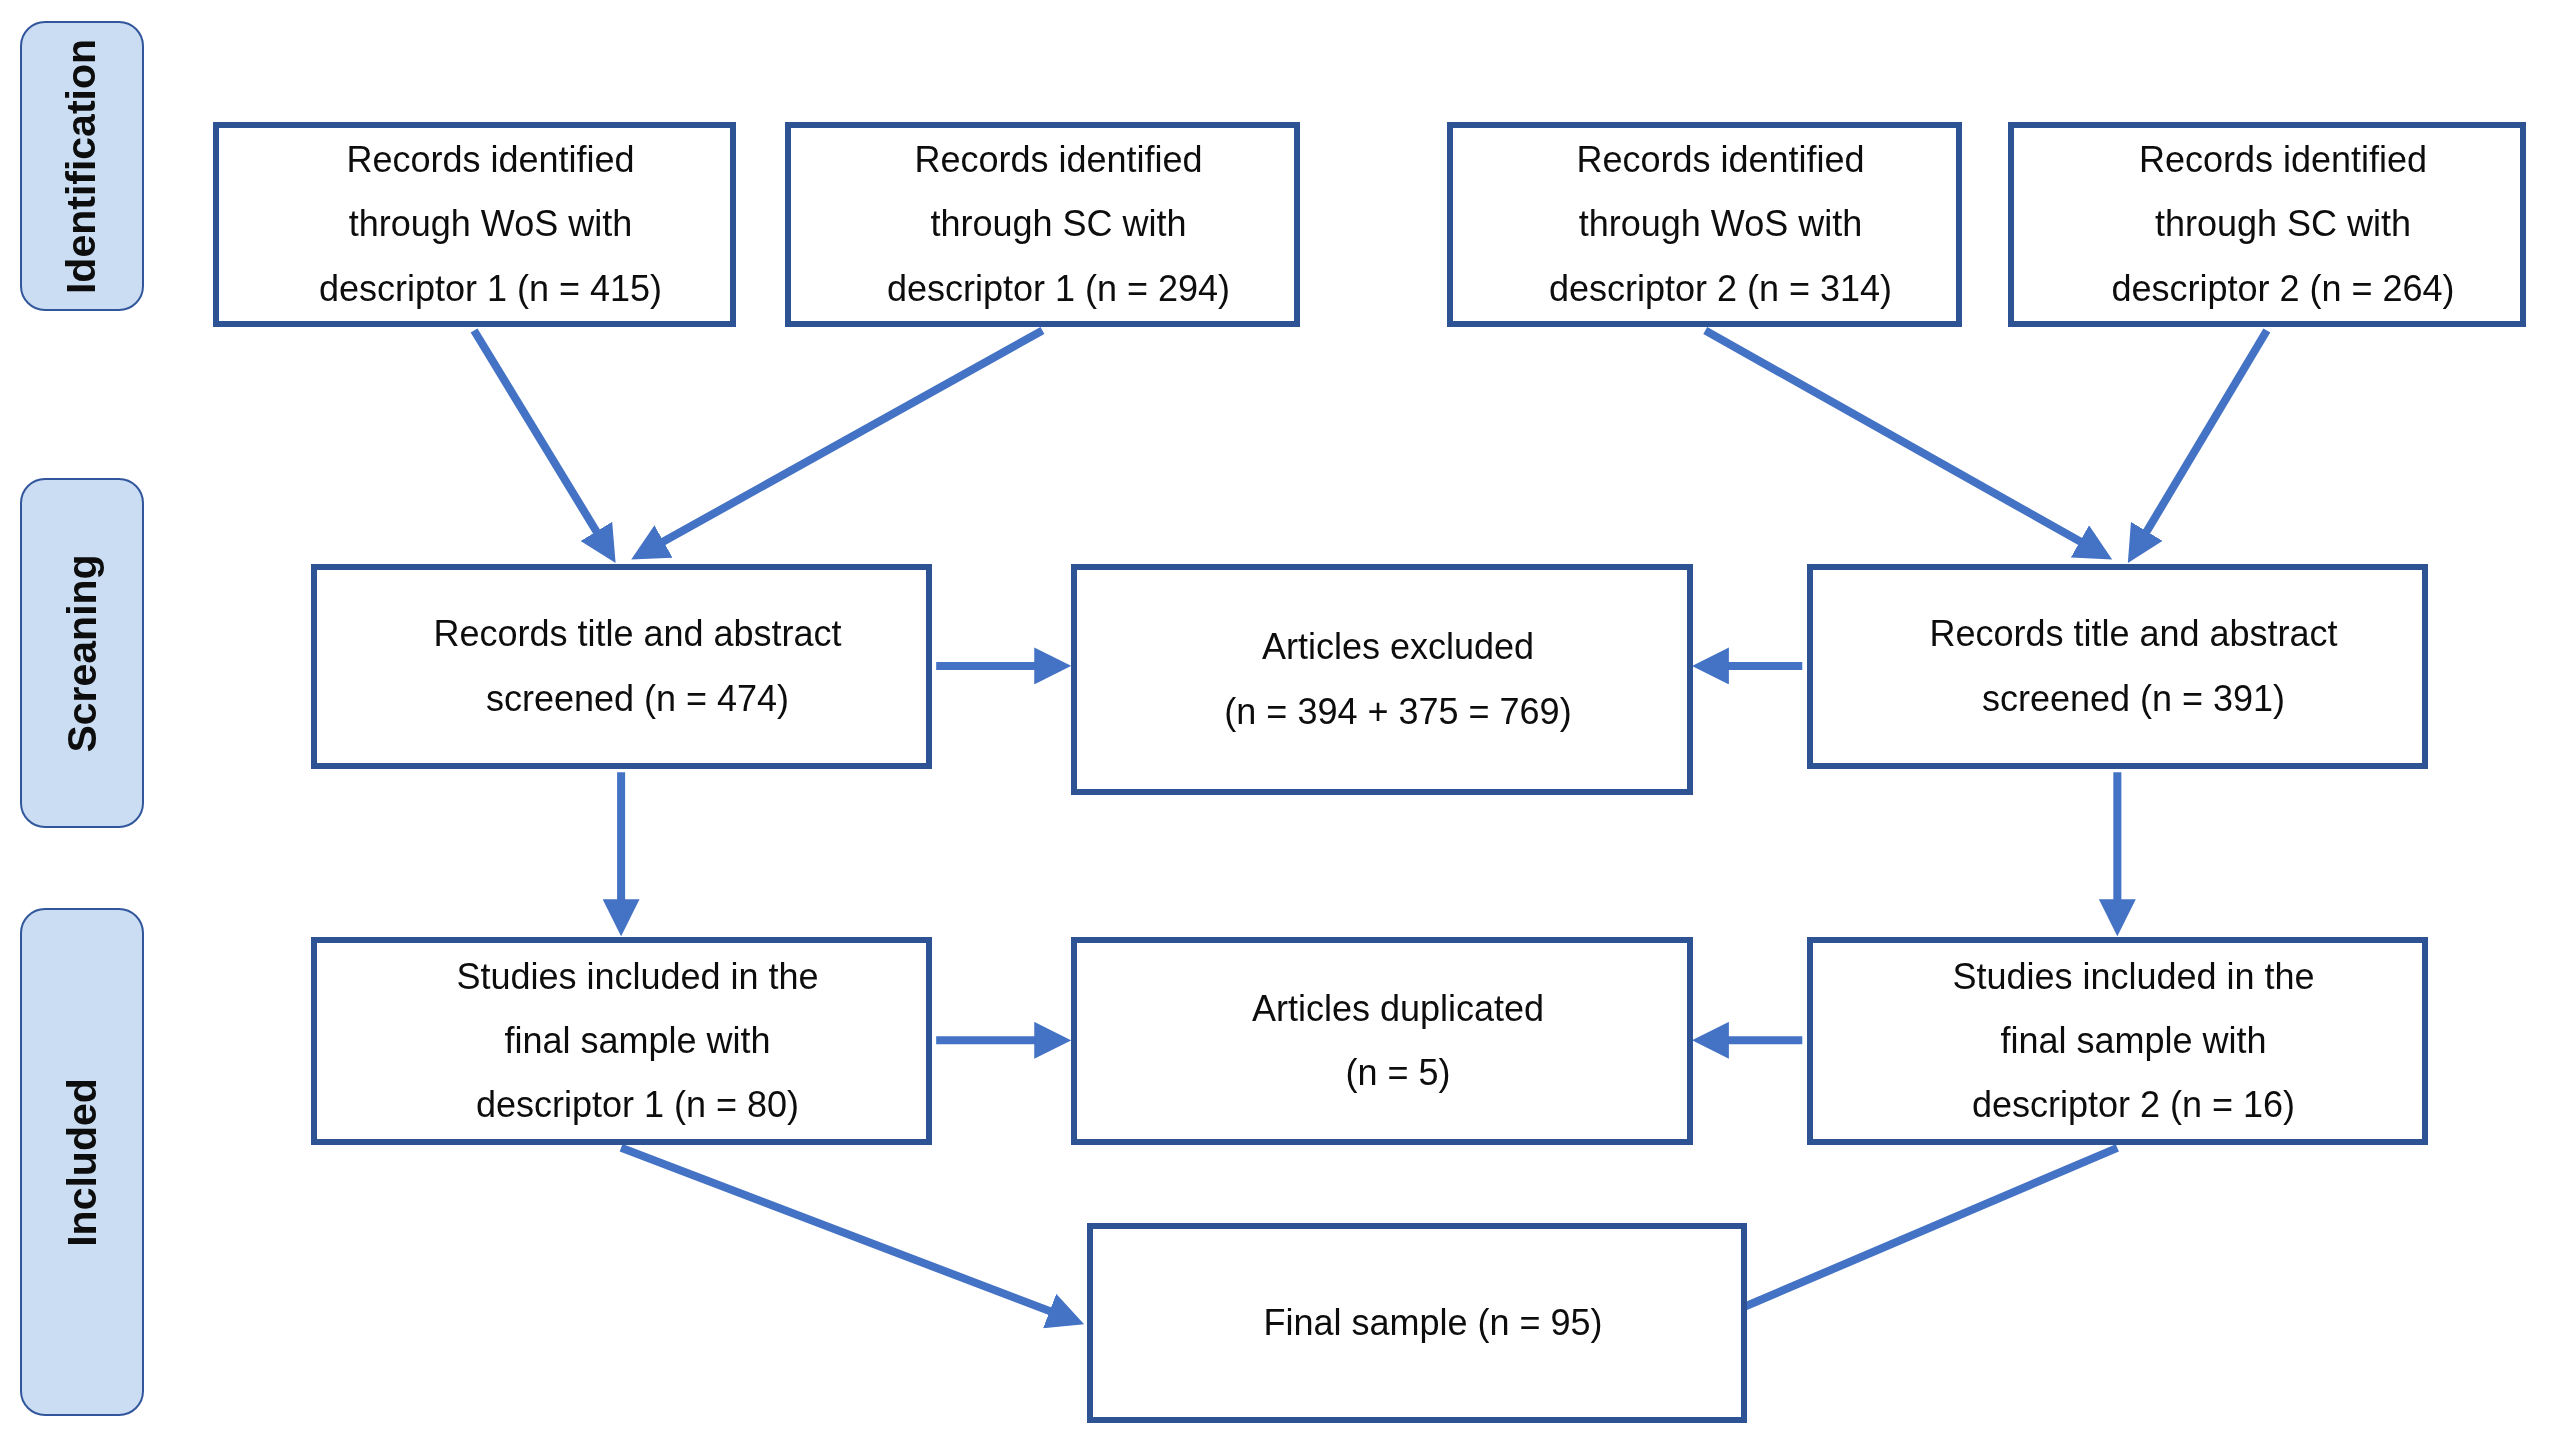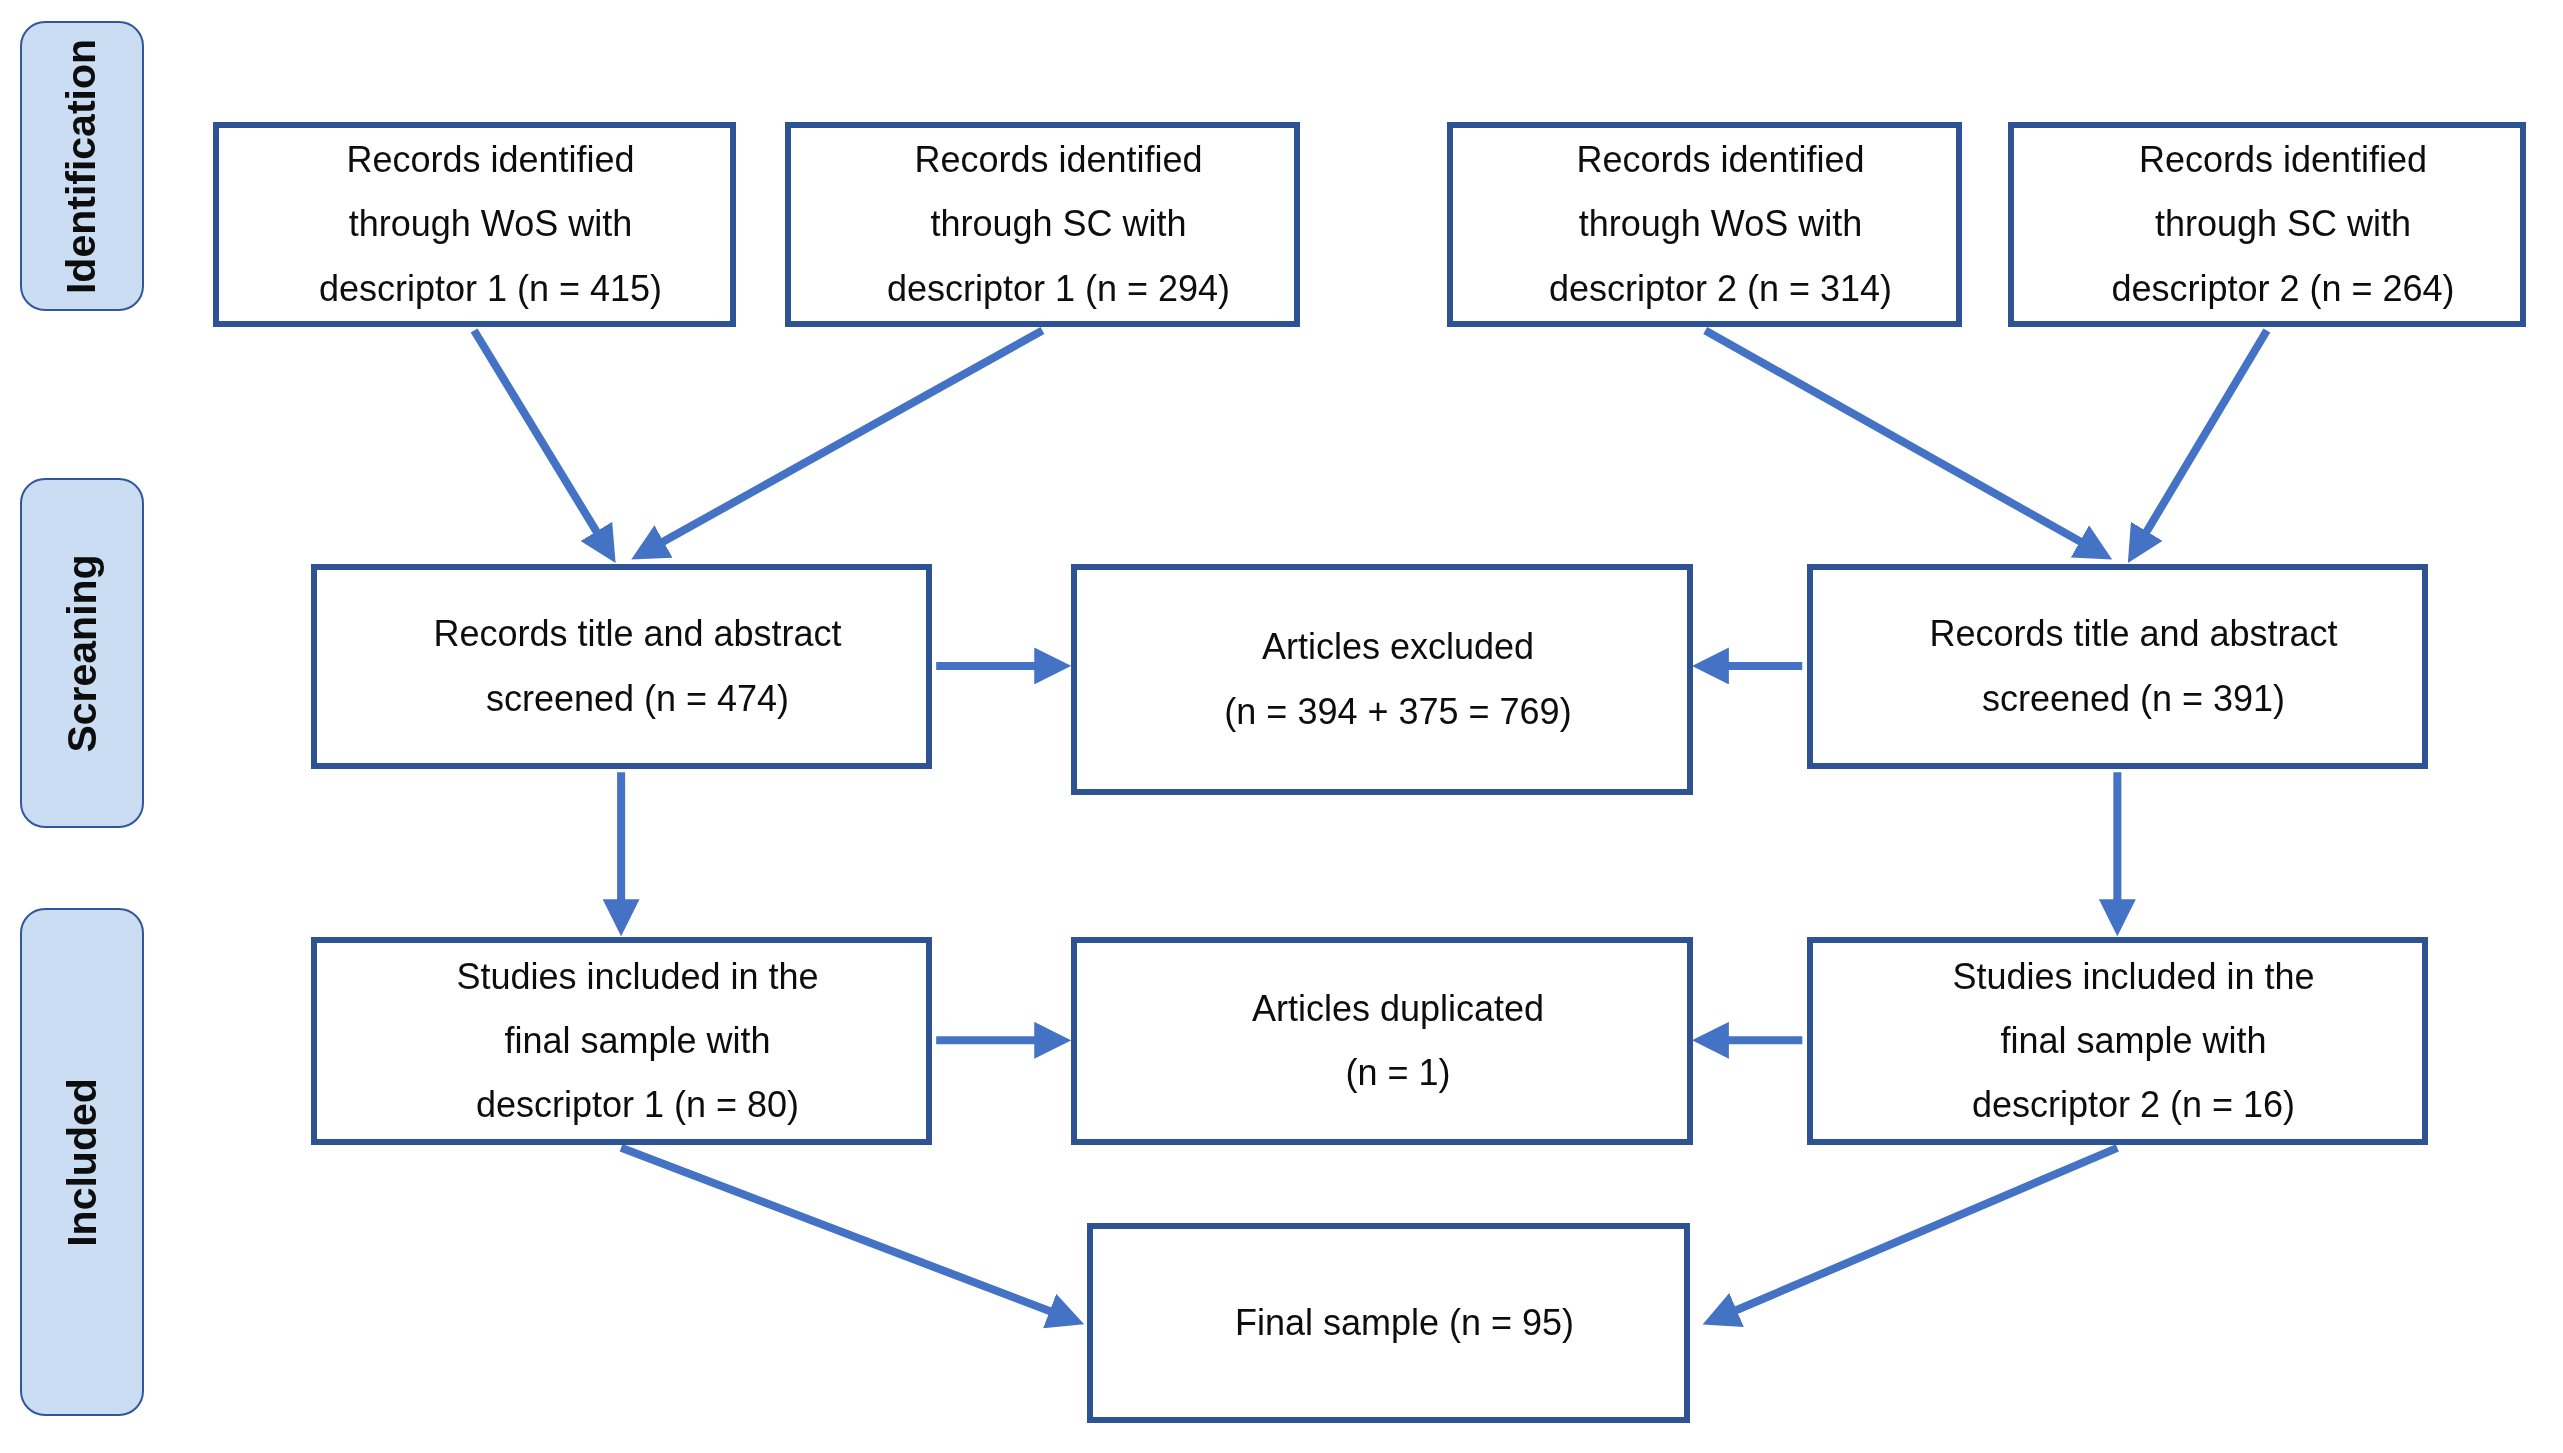--- a/index.html
+++ b/index.html
@@ -128,26 +128,26 @@
 screened (n = 391)</span>
   </div>
 
   <div class="box" style="left:311px; top:937px; width:621px; height:208px;">
     <span class="box-text">Studies included in the
 final sample with
 descriptor 1 (n = 80)</span>
   </div>
   <div class="box" style="left:1071px; top:937px; width:622px; height:208px;">
     <span class="box-text">Articles duplicated
-(n = 1)</span>
+(n = 5)</span>
   </div>
   <div class="box" style="left:1807px; top:937px; width:621px; height:208px;">
     <span class="box-text">Studies included in the
 final sample with
 descriptor 2 (n = 16)</span>
   </div>
 
-  <div class="box" style="left:1087px; top:1223px; width:603px; height:200px;">
+  <div class="box" style="left:1087px; top:1223px; width:660px; height:200px;">
     <span class="box-text">Final sample (n = 95)</span>
   </div>
 
 </div>
 
 
 </body></html>

